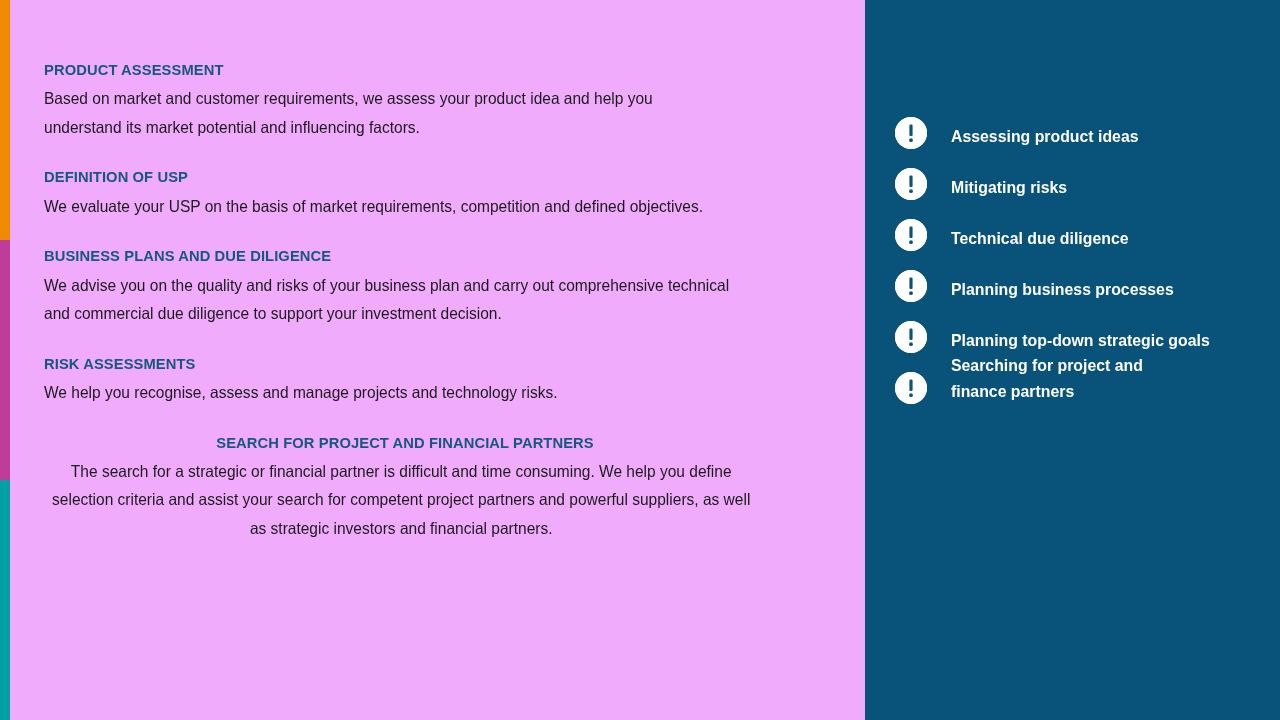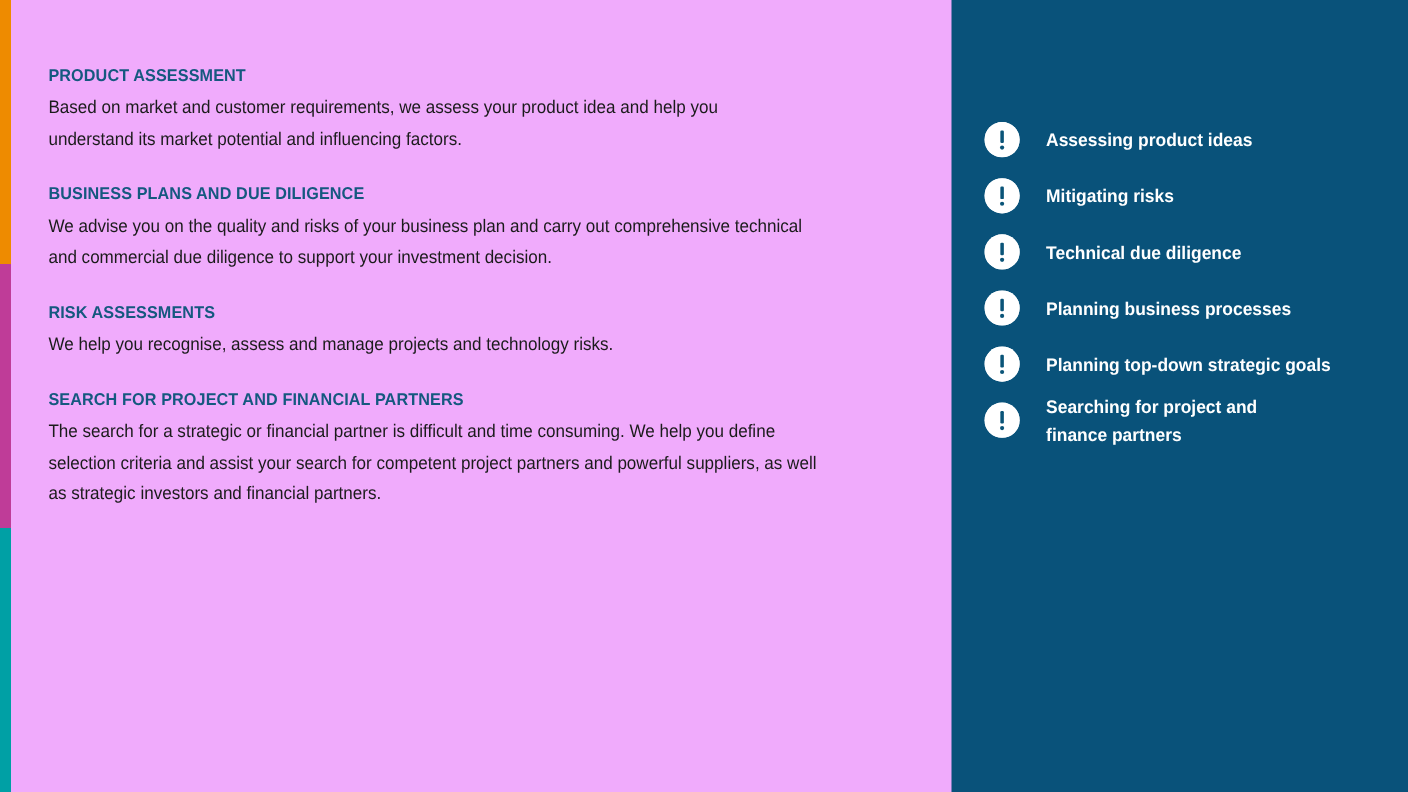--- a/index.html
+++ b/index.html
@@ -35,21 +35,21 @@
   .content-column {
     position: absolute;
     left: 44px;
     top: 60px;
     width: 760px;
   }
 
   .section {
     margin-bottom: 26px;
   }
-  .section:last-child { margin-bottom: 0; }
+  .section:last-child { margin-bottom: 0; text-align: center; }
 
   .section-heading {
     font-family: "Liberation Sans", sans-serif;
     font-size: 15.5px;
     font-weight: bold;
     letter-spacing: 0.1px;
     color: #15587f;
     text-transform: uppercase;
     line-height: 1.25;
     margin: 0 0 5px 0;
@@ -85,21 +85,21 @@
 
   .side-list {
     position: absolute;
     left: 30px;
     top: 98px;
     right: 10px;
   }
 
   .side-item {
     display: flex;
-    align-items: center;
+    align-items: flex-end;
     height: 51px;
   }
 
   .side-item .bullet-icon {
     flex: 0 0 auto;
     width: 32px;
     height: 32px;
     border-radius: 50%;
     background: #ffffff;
     display: flex;
@@ -131,20 +131,24 @@
   <div class="accent-bar accent-magenta" style="background: rgb(191, 60, 152);"></div>
   <div class="accent-bar accent-teal" style="background: rgb(0, 160, 165);"></div>
 
   <div class="content-column">
 
     <div class="section">
       <h2 class="section-heading" style="color: rgb(21, 88, 127);">PRODUCT ASSESSMENT</h2>
       <p class="section-body w-700" style="color: rgb(27, 27, 27);">Based on market and customer requirements, we assess your product idea and help you understand its market potential and influencing factors.</p>
     </div>
 
+    <div class="section">
+      <h2 class="section-heading" style="color: rgb(21, 88, 127);">DEFINITION OF USP</h2>
+      <p class="section-body w-760" style="color: rgb(27, 27, 27);">We evaluate your USP on the basis of market requirements, competition and defined objectives.</p>
+    </div>
 
     <div class="section">
       <h2 class="section-heading" style="color: rgb(21, 88, 127);">BUSINESS PLANS AND DUE DILIGENCE</h2>
       <p class="section-body w-790" style="color: rgb(27, 27, 27);">We advise you on the quality and risks of your business plan and carry out comprehensive technical and commercial due diligence to support your investment decision.</p>
     </div>
 
     <div class="section">
       <h2 class="section-heading" style="color: rgb(21, 88, 127);">RISK ASSESSMENTS</h2>
       <p class="section-body w-790" style="color: rgb(27, 27, 27);">We help you recognise, assess and manage projects and technology risks.</p>
     </div>

